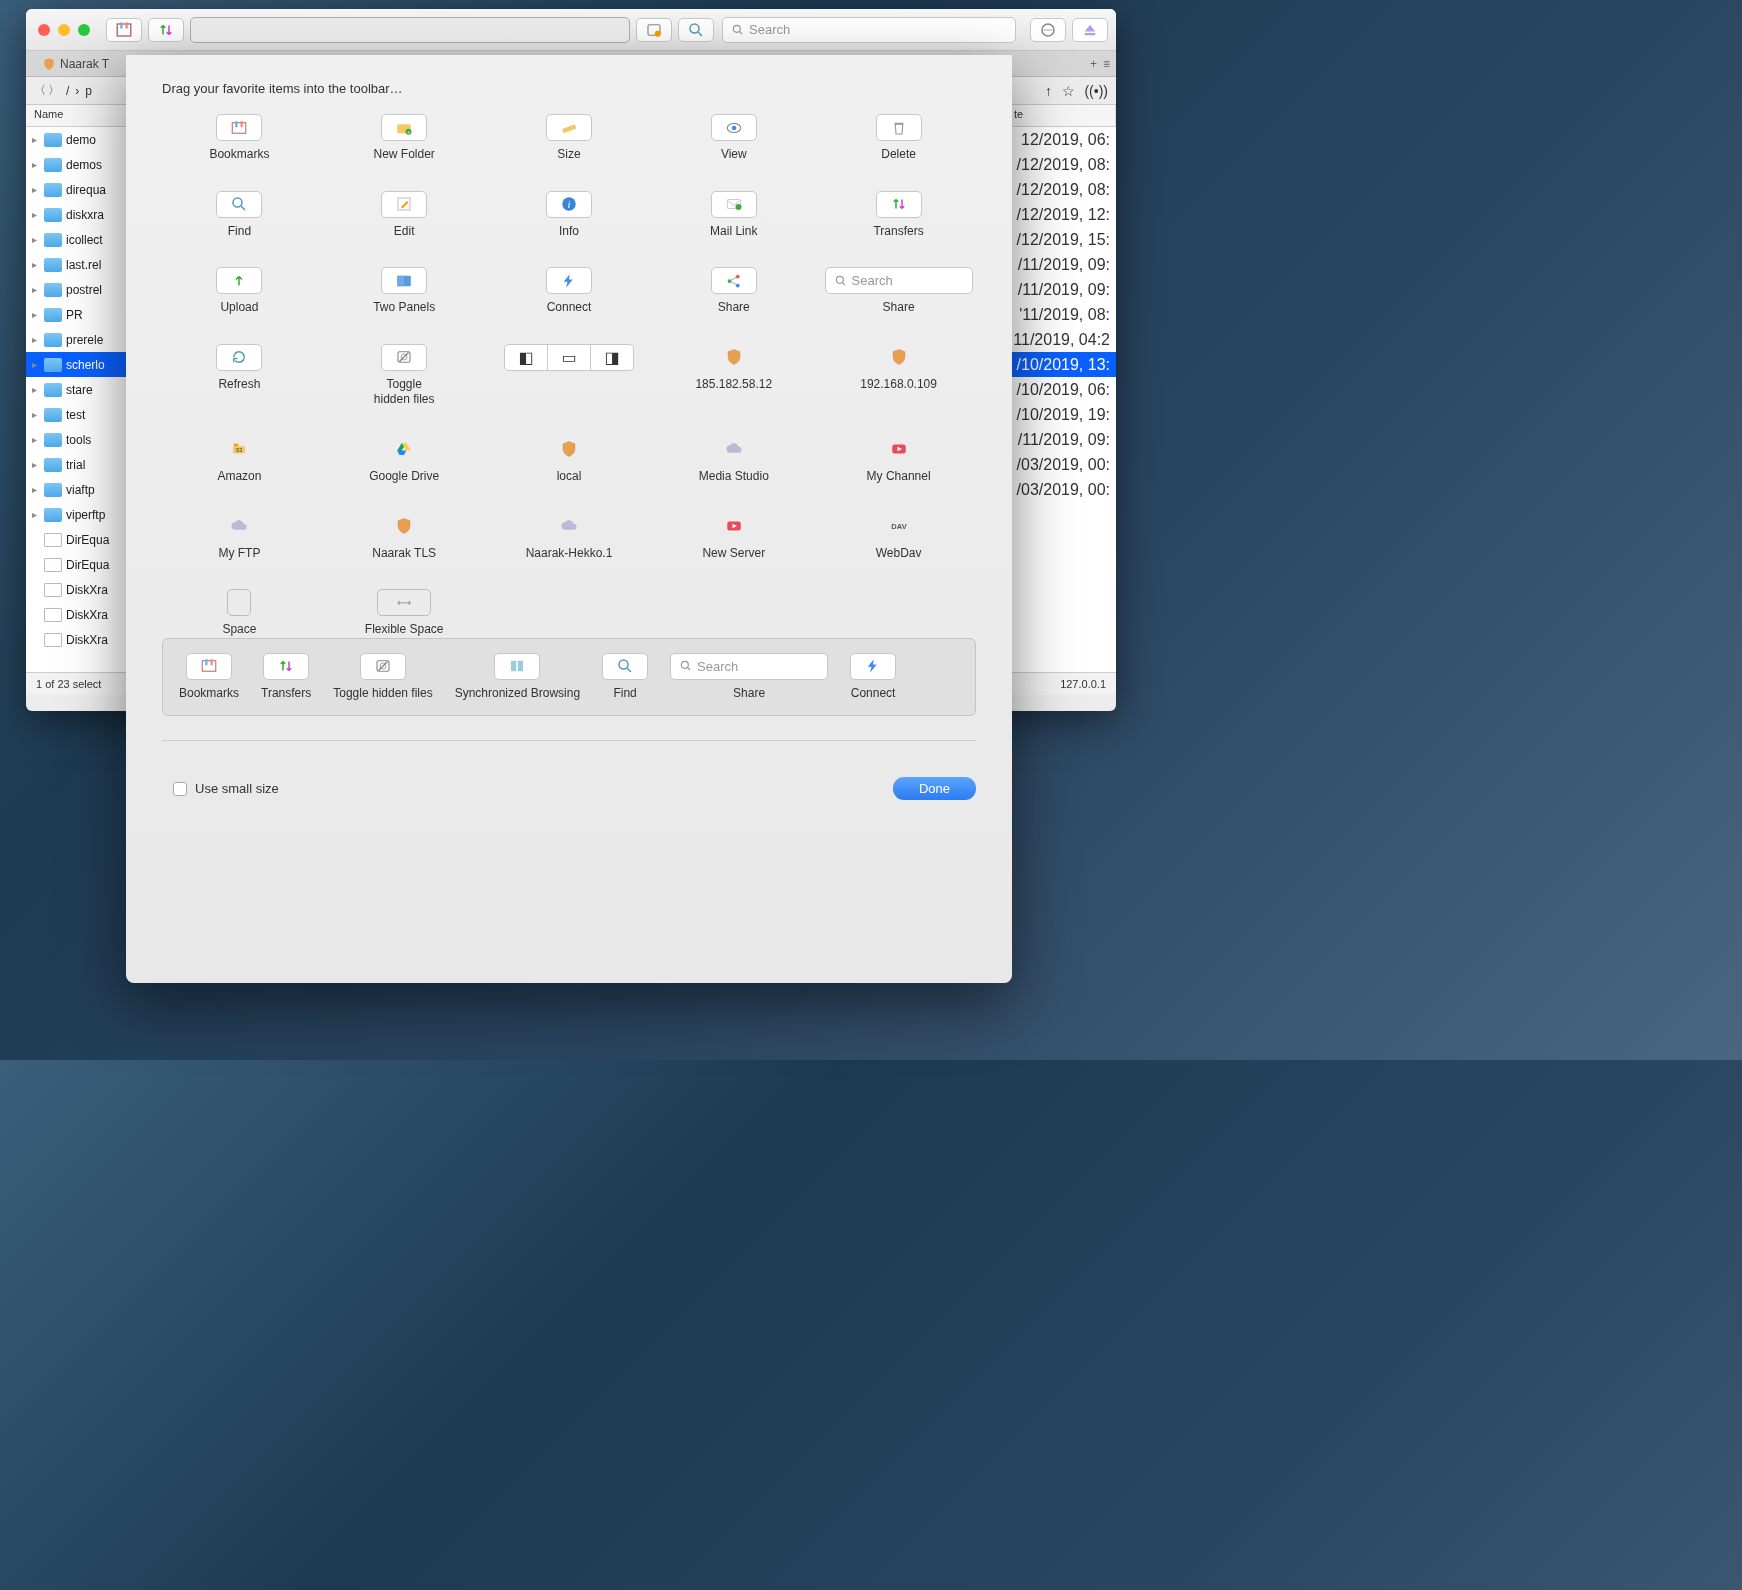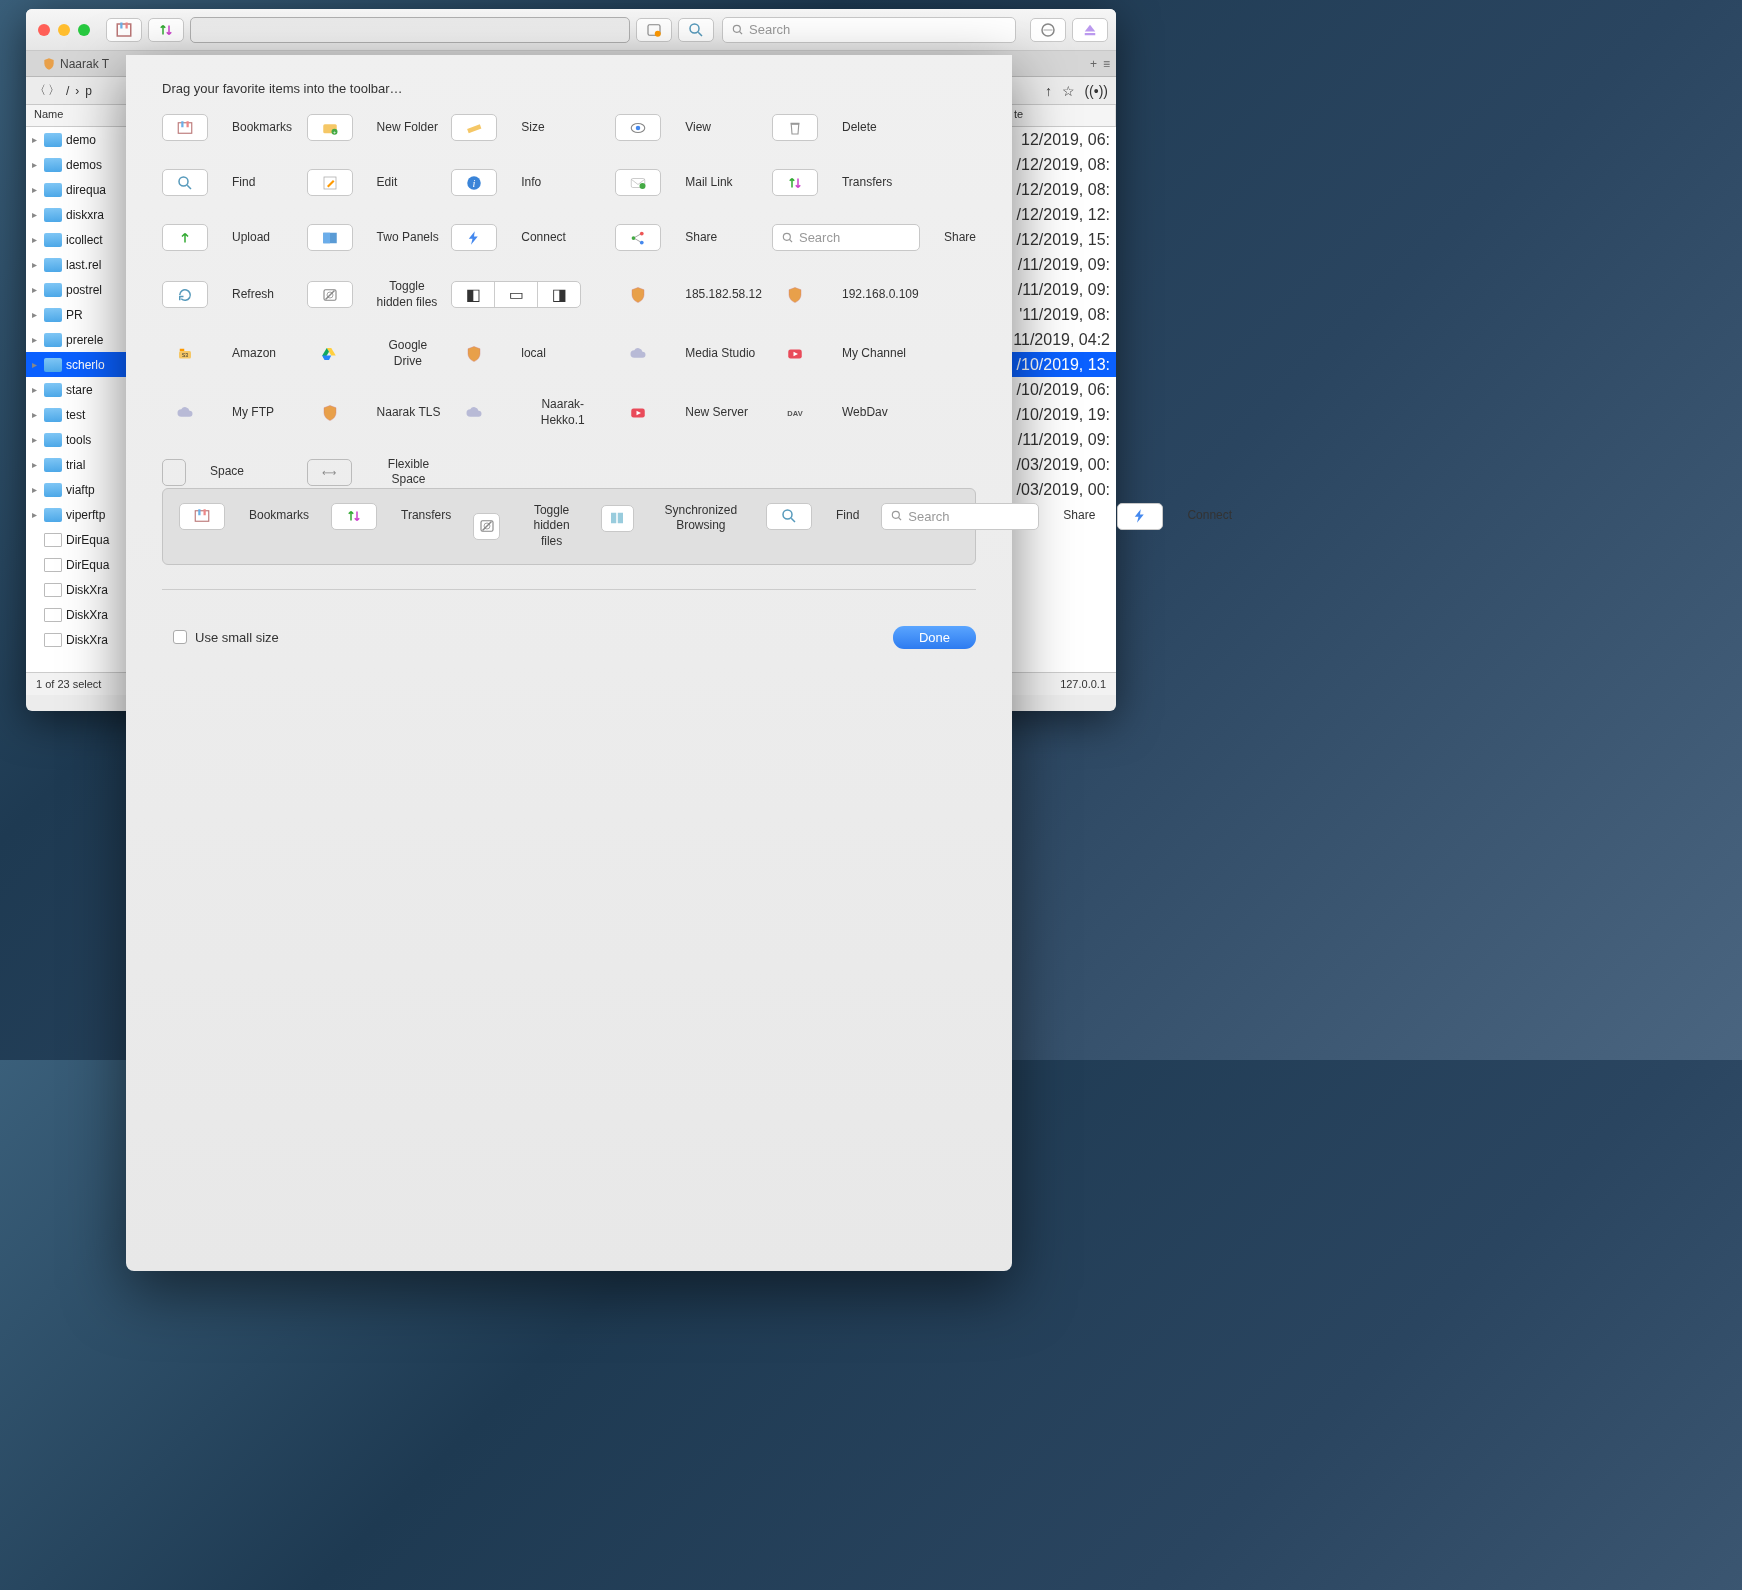--- a/index.html
+++ b/index.html
@@ -66,30 +66,30 @@
 .row .fi{width:18px;height:14px;display:inline-block;margin-right:4px;}
 .fi.folder{background:linear-gradient(#7fc6f5,#4da8e8);border-radius:2px;}
 .fi.doc{background:#fff;border:1px solid #bbb;border-radius:1px;}
 .row .date{margin-left:auto;padding-right:6px;color:#333;font-size:16px;}
 .row.sel .date{color:#fff;}
 .status{height:23px;background:#f2f2f2;border-top:1px solid #ccc;display:flex;align-items:center;padding:0 10px;font-size:11px;color:#333;}
 .status .r{margin-left:auto;}
 
 
 .sheet {
-  position:absolute; top:55px; left:126px; width:886px; height:1216px;
+  position:absolute; top:55px; left:126px; width:886px; height:928px;
   background:linear-gradient(#f0f0f0,#e8e8e8);
   border-radius:0 0 8px 8px;
   box-shadow:0 20px 60px rgba(0,0,0,0.5);
   padding:26px 36px;
   color:#333;
 }
 .sheet h4{font-size:13px;font-weight:400;color:#333;margin-bottom:18px;}
 .grid5{display:grid;grid-template-columns:repeat(5,1fr);gap:28px 10px;}
-.item{display:flex;flex-direction:row;align-items:center;gap:24px;text-align:center;}
+.item{display:flex;flex-direction:column;align-items:center;gap:6px;text-align:center;}
 .item .ibtn{
   width:46px;height:27px;background:#fff;border:1px solid #c8c8c8;border-radius:5px;
   display:flex;align-items:center;justify-content:center;font-size:16px;
 }
 .item .lbl{font-size:12px;color:#333;line-height:1.3;white-space:pre-line;}
 .item.search .ibtn{width:148px;justify-content:flex-start;padding:0 8px;color:#999;font-size:13px;}
 .item.seg .ibtn{width:130px;padding:0;}
 .seg-inner{display:flex;width:100%;height:100%;}
 .seg-inner span{flex:1;border-right:1px solid #ccc;display:flex;align-items:center;justify-content:center;}
 .seg-inner span:last-child{border-right:none;}

